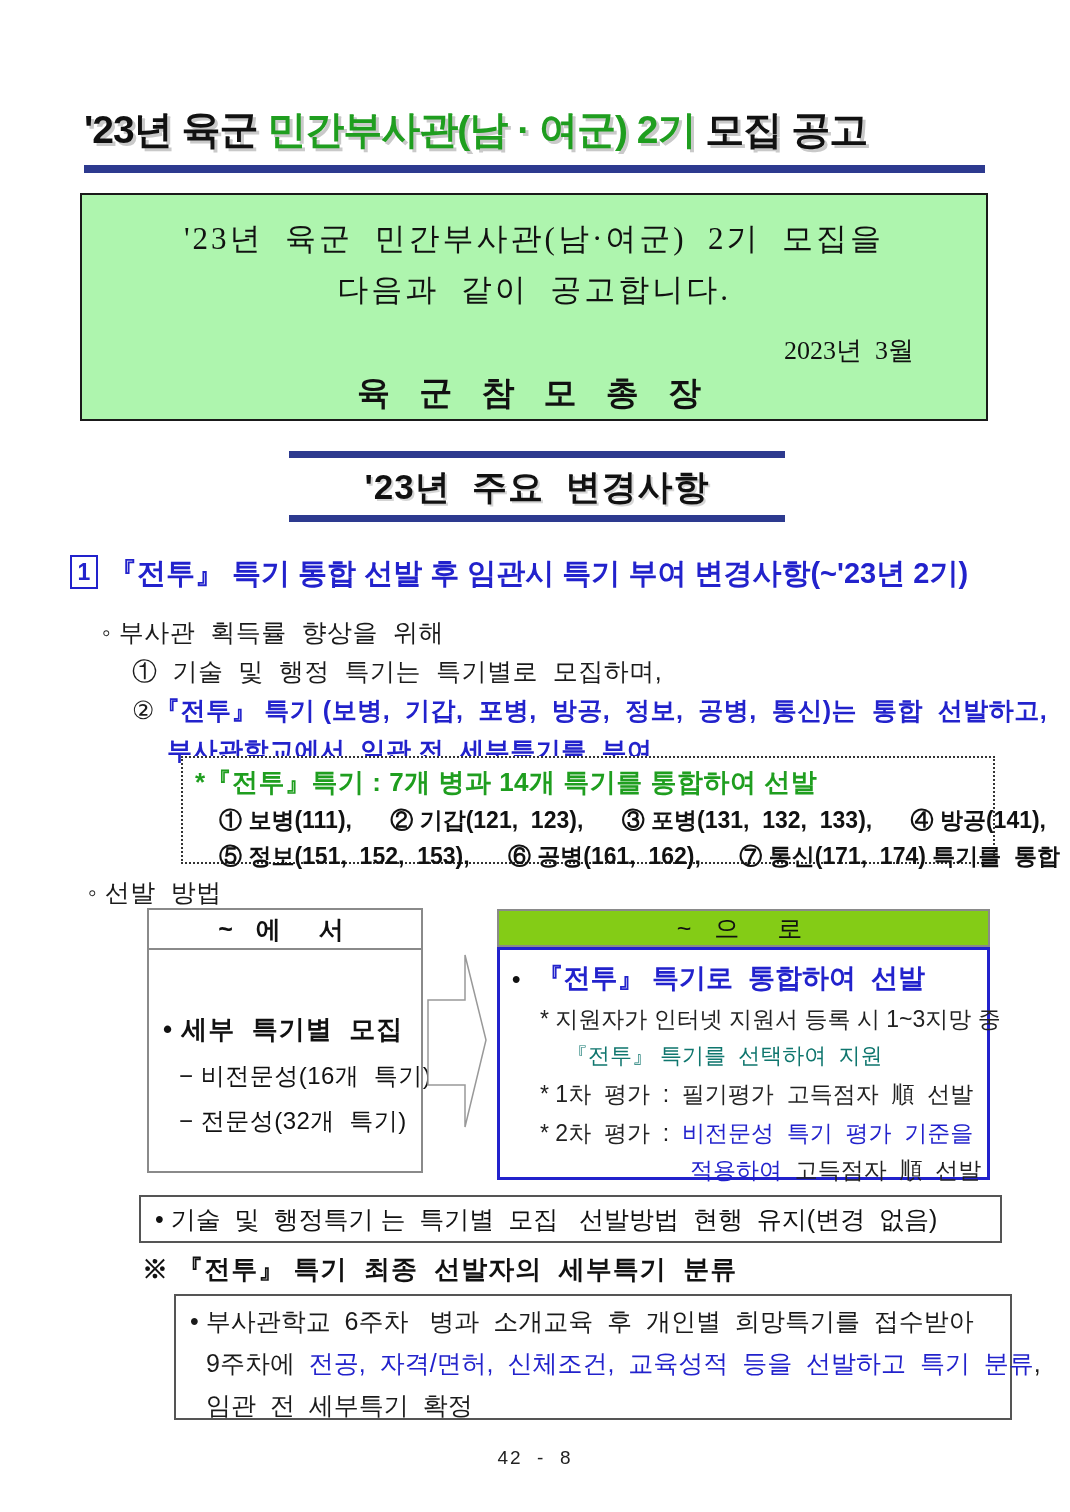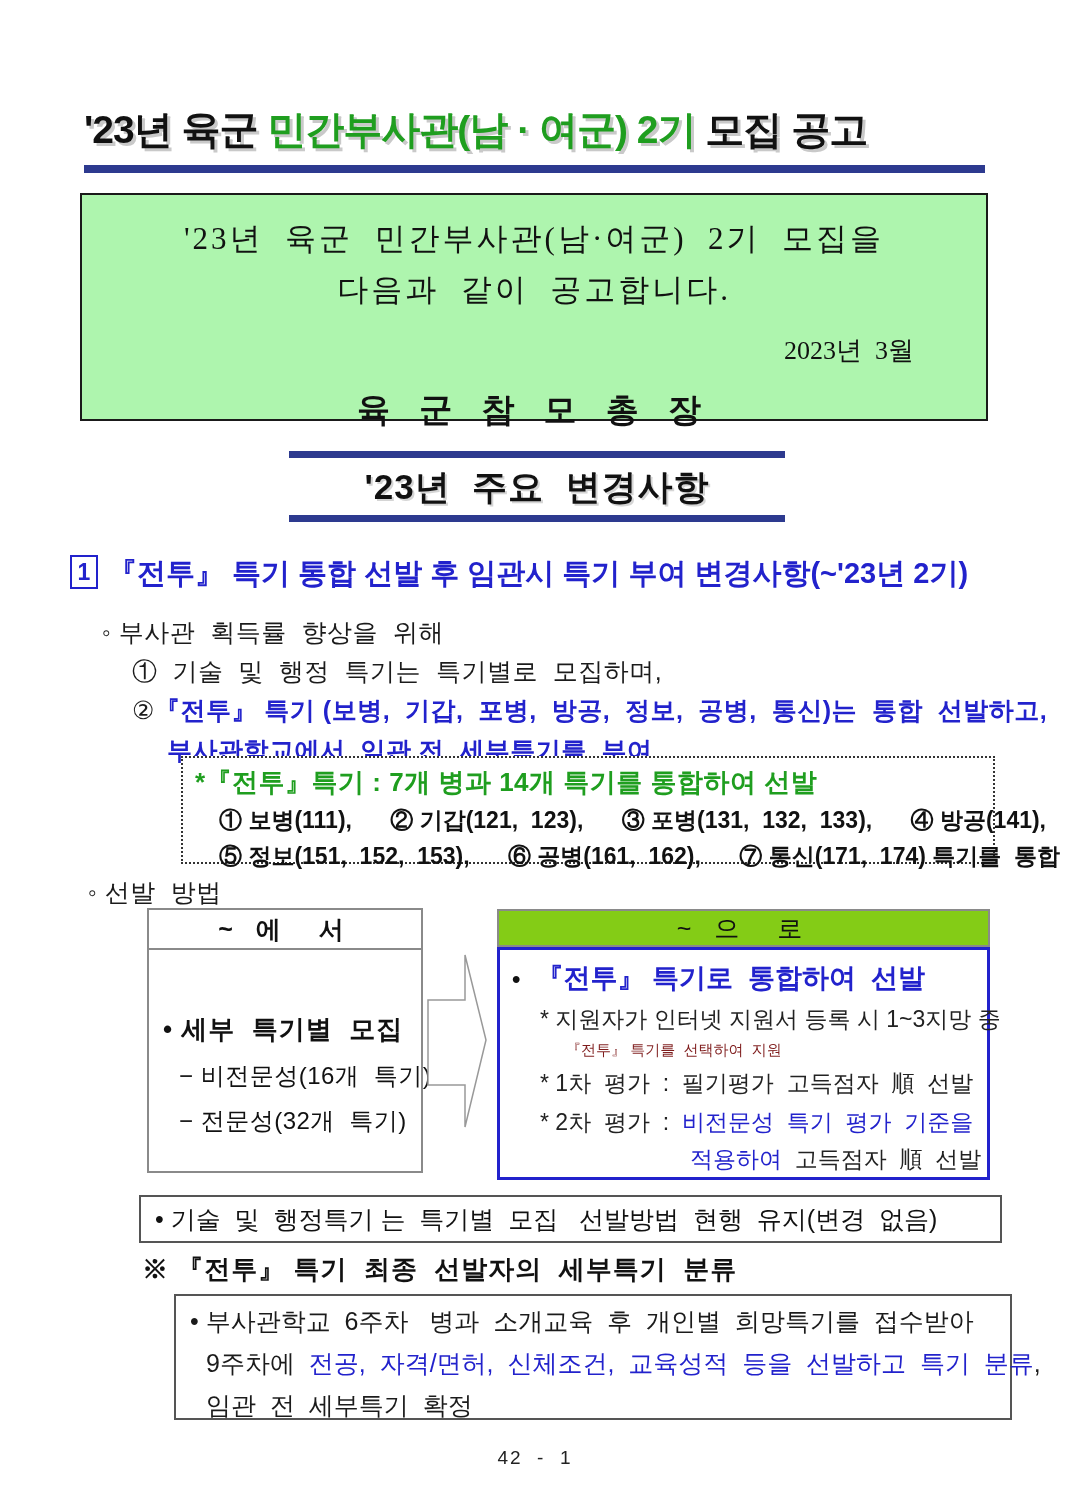--- a/index.html
+++ b/index.html
@@ -12,21 +12,21 @@
 
   .doc-title{left:84px;top:103px;width:920px;font-size:39px;font-weight:bold;
              letter-spacing:-1px;text-shadow:3px 3px 0 #c9c9c9;white-space:nowrap;}
   .title-underline{left:84px;top:165px;width:901px;height:8px;background:#2d3a8f;}
 
   .notice-box{left:80px;top:193px;width:904px;height:224px;background:#aef5ae;
               border:2px solid #1a1a1a;font-family:"Liberation Serif",serif;}
   .notice-line1{margin-top:23px;text-align:center;font-size:31px;letter-spacing:3px;}
   .notice-line2{margin-top:9px;text-align:center;font-size:31px;letter-spacing:3px;}
   .notice-date{margin-top:22px;text-align:right;padding-right:72px;font-size:26px;}
-  .notice-signer{margin-top:20px;text-align:center;font-size:33px;font-weight:bold;
+  .notice-signer{margin-top:3px;text-align:center;font-size:33px;font-weight:bold;
                  font-family:"Liberation Sans",sans-serif;letter-spacing:10px;}
 
   .section-hdr{left:289px;top:451px;width:496px;text-align:center;}
   .bar{height:7px;background:#2d3a8f;}
   .section-title{font-size:35px;font-weight:bold;padding:6px 0 4px 0;letter-spacing:1px;
                  text-shadow:2px 2px 0 #d5d5d5;color:#111;}
 
   .h1{left:70px;top:554px;width:980px;font-size:29px;font-weight:bold;color:#2222cc;white-space:nowrap;}
   .numbox{display:inline-block;border:2px solid #2222cc;width:24px;height:30px;line-height:30px;
           text-align:center;font-size:23px;margin-right:10px;vertical-align:3px;}
@@ -52,21 +52,21 @@
   .fb-item{font-size:24px;margin-top:13px;padding-left:16px;letter-spacing:0.5px;}
 
   .arrow-wrap{left:424px;top:951px;}
 
   .to-hdr{left:497px;top:909px;width:489px;height:34px;line-height:34px;border:2px solid #8a8a8a;
           text-align:center;font-size:25px;font-weight:normal;letter-spacing:8px;background:#84cc16;}
   .to-box{left:497px;top:947px;width:487px;height:227px;border:3px solid #2222cc;background:#fff;}
   .tb-title{padding:10px 0 0 12px;font-size:27px;font-weight:bold;color:#2222cc;}
   .tb-title .bullet{color:#111;margin-right:16px;font-size:24px;}
   .tb-note{padding-left:40px;font-size:23px;margin-top:8px;color:#222;}
-  .tb-note-cont1{padding-left:66px;font-size:15px;margin-top:6px;color:#7f1d1d;}
+  .tb-note-cont1{padding-left:66px;font-size:22px;margin-top:6px;color:#0f766e;}
   .tb-note-cont2{padding-left:190px;font-size:23px;margin-top:6px;color:#222;}
 
   .keep-box{left:139px;top:1195px;width:845px;height:44px;border:2px solid #555;
             line-height:44px;padding-left:14px;font-size:25px;color:#111;}
   .note-line{left:142px;top:1252px;font-size:26px;font-weight:bold;color:#111;letter-spacing:1px;}
 
   .detail-box{left:174px;top:1294px;width:834px;height:122px;border:2px solid #555;background:#fff;}
   .det-line{padding-left:14px;font-size:25px;margin-top:9px;color:#1b1b1b;}
   .det-line.indent{padding-left:30px;}
 
@@ -136,15 +136,15 @@
   <div class="abs keep-box pre">• 기술  및  행정특기 는  특기별  모집   선발방법  현행  유지(변경  없음)</div>
 
   <div class="abs note-line pre">※ 『전투』 특기  최종  선발자의  세부특기  분류</div>
 
   <div class="abs detail-box">
     <div class="det-line pre">• 부사관학교  6주차   병과  소개교육  후  개인별  희망특기를  접수받아</div>
     <div class="det-line indent pre"><span>9주차에  </span><span class="blue">전공,  자격/면허,  신체조건,  교육성적  등을  선발하고  특기  분류</span><span>,</span></div>
     <div class="det-line indent pre">임관  전  세부특기  확정</div>
   </div>
 
-  <div class="abs footer pre">42  -  1</div>
+  <div class="abs footer pre">42  -  8</div>
 
 </div>
 
 </body></html>

